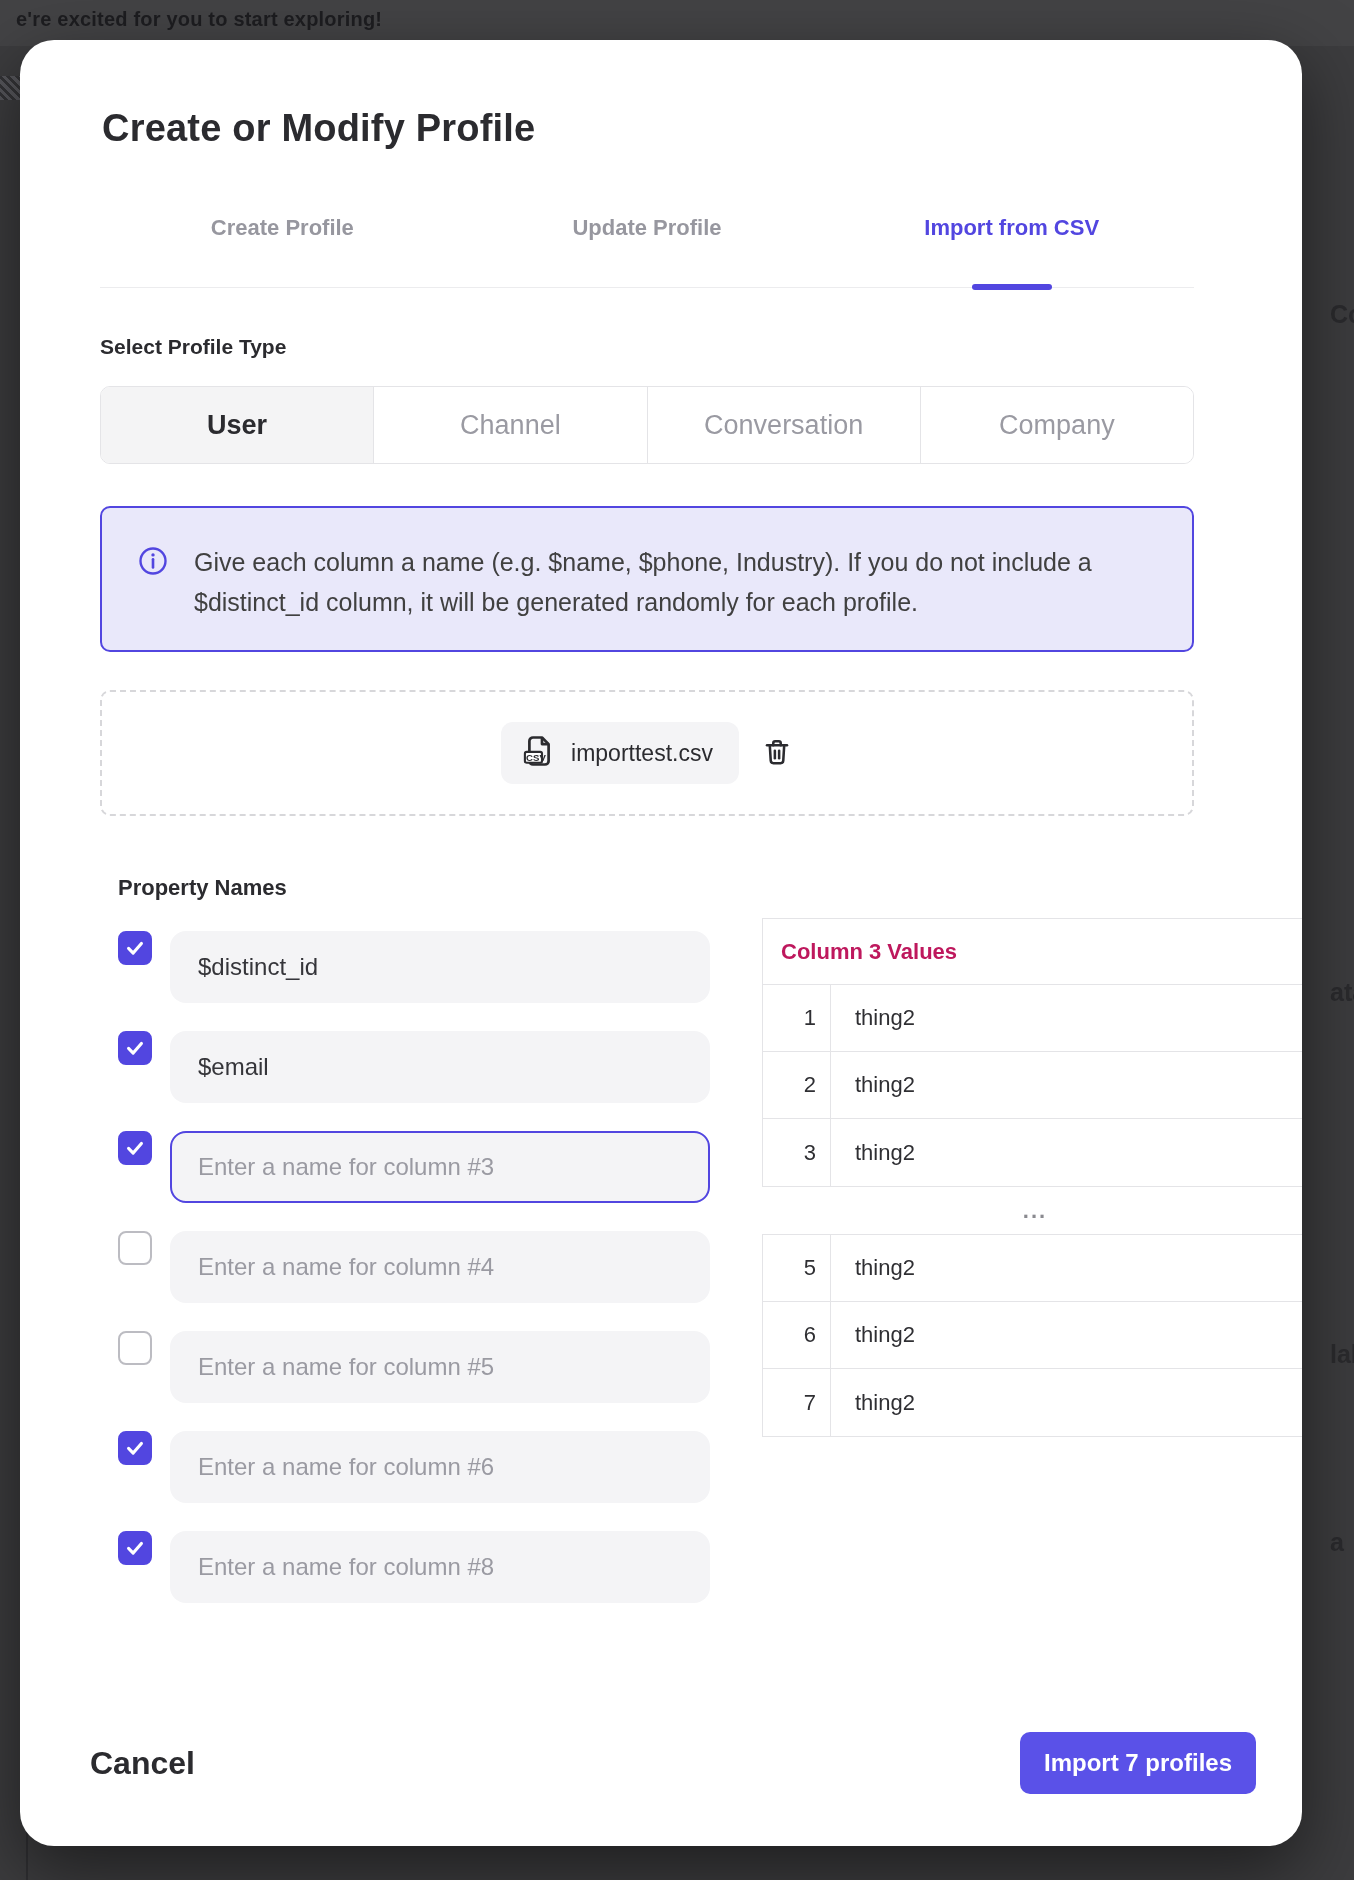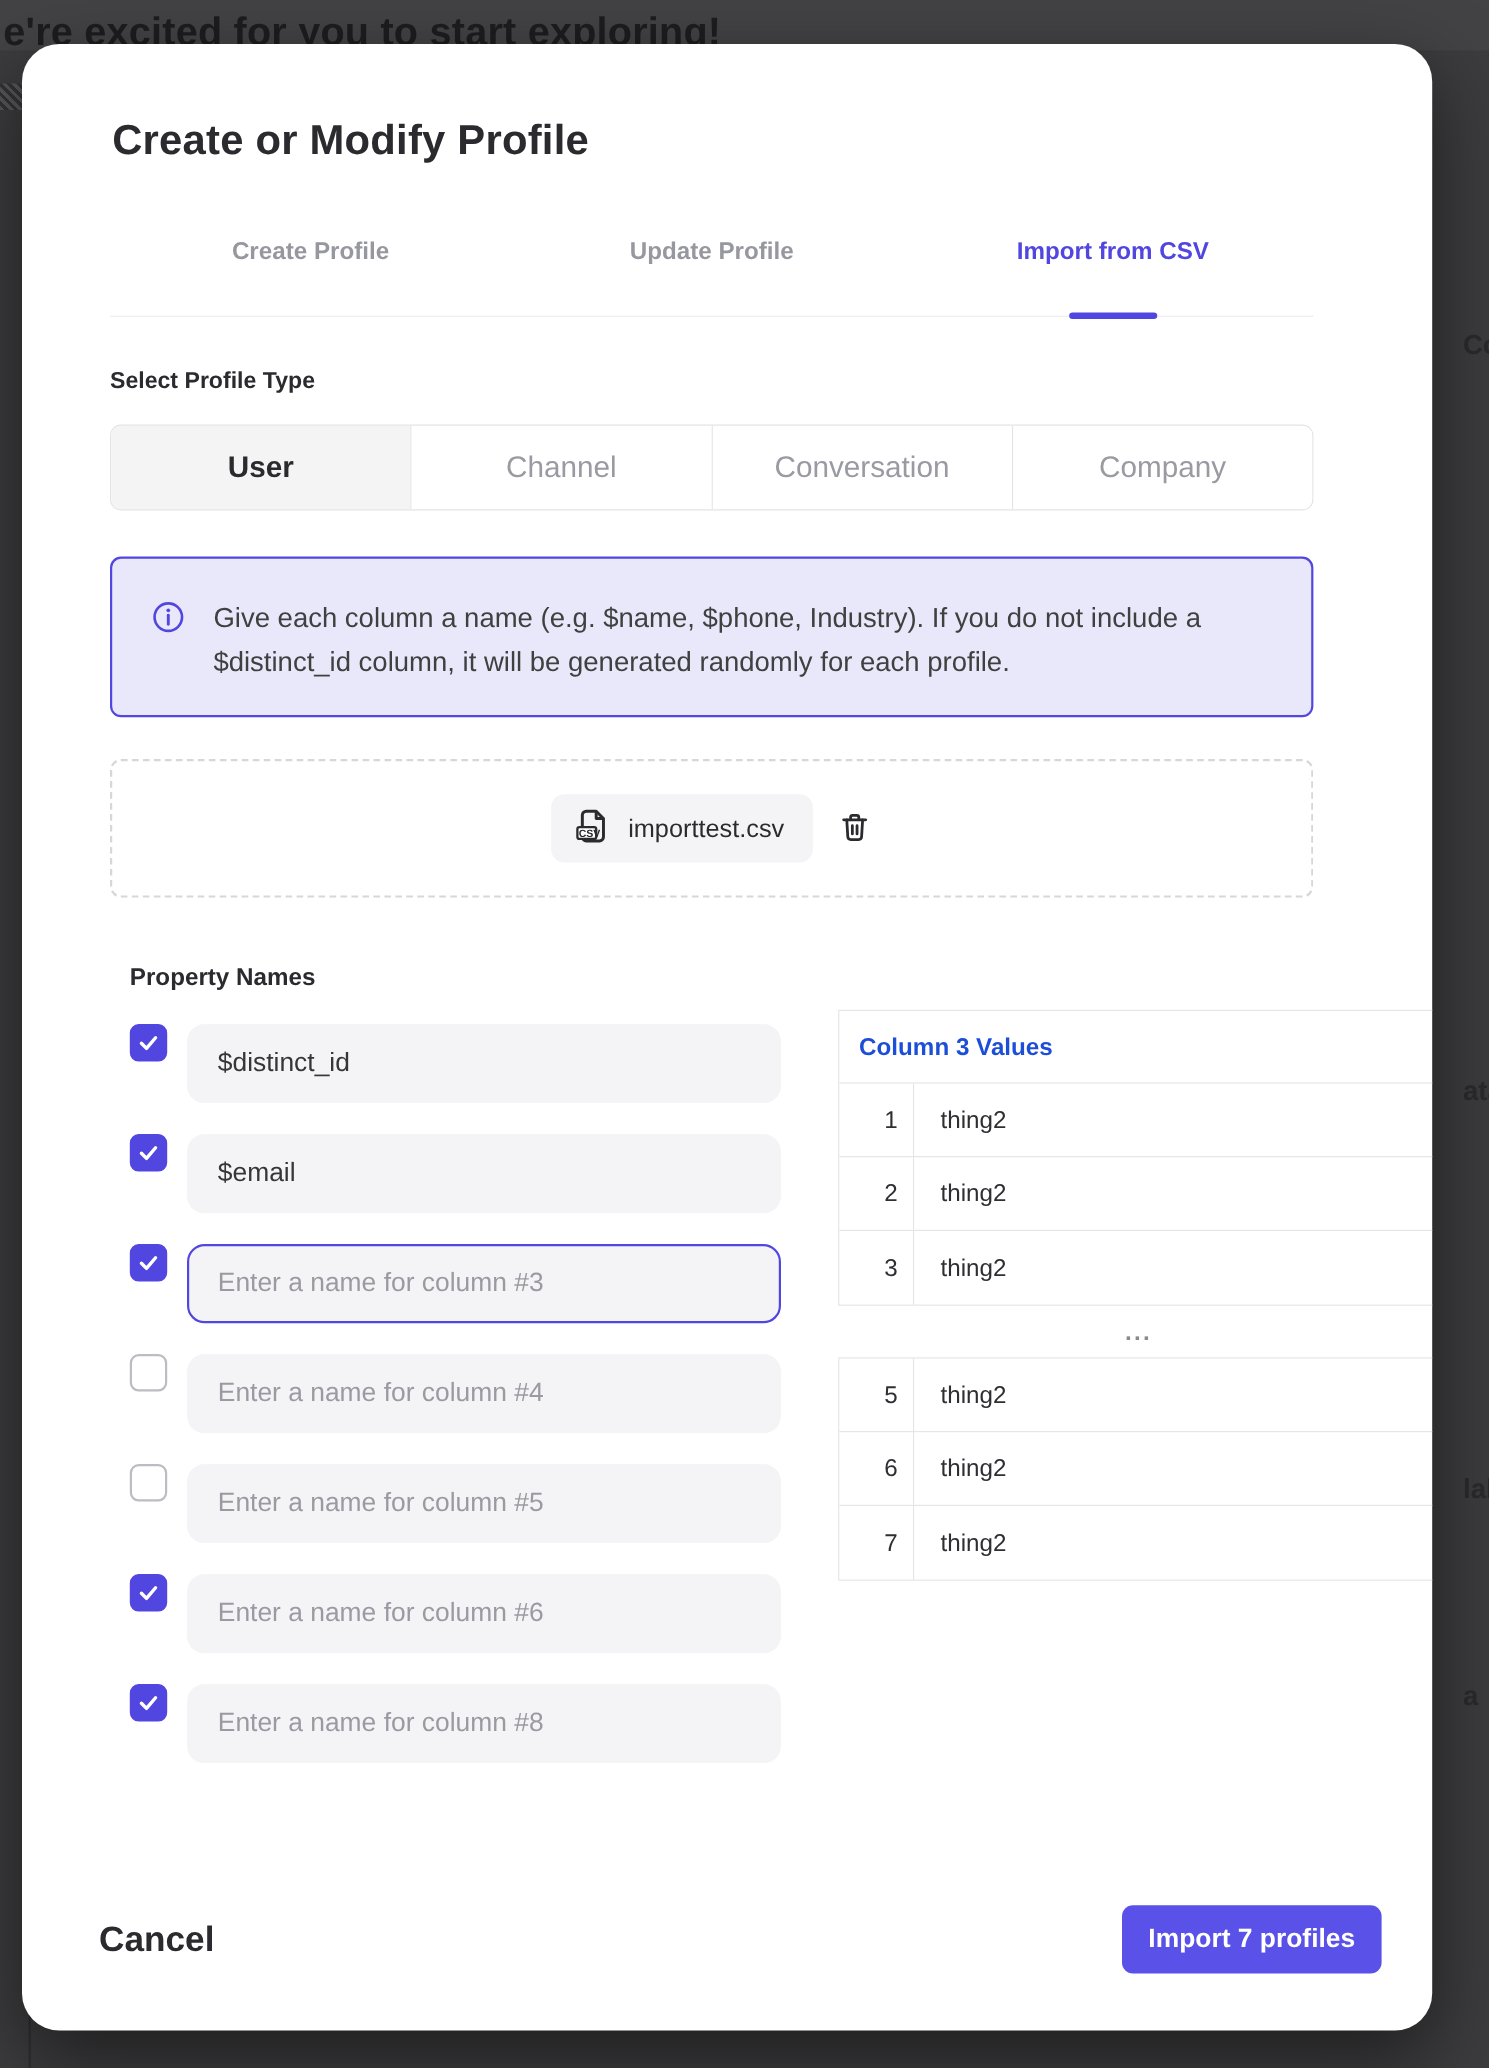--- a/index.html
+++ b/index.html
@@ -5,21 +5,21 @@
   html,body{margin:0;padding:0;}
   body{
     width:1354px;height:1880px;position:relative;overflow:hidden;
     background:var(--backdrop,#3c3c3e);
     font-family:"Liberation Sans",sans-serif;
     -webkit-font-smoothing:antialiased;
   }
   
   .backdrop-band{position:absolute;left:0;top:0;width:100%;height:46px;background:#434345;}
   .backdrop-headline{
-    position:absolute;left:3px;top:8px;font-size:36px;font-weight:700;color:#1d1d20;letter-spacing:.2px;
+    position:absolute;left:16px;top:8px;font-size:20px;font-weight:700;color:#1d1d20;letter-spacing:.2px;
   }
   .edge-hatch{
     position:absolute;left:0;top:76px;width:28px;height:24px;
     background:repeating-linear-gradient(45deg,#55555a 0 3px,#333336 3px 6px);
   }
   .edge-vline{position:absolute;left:26px;top:98px;width:2px;height:1782px;background:#2f2f32;}
   .frag{position:absolute;left:1330px;font-size:25px;font-weight:700;color:#2a2a2d;}
   .frag.f0{top:300px;}.frag.f1{top:978px;}.frag.f2{top:1340px;}.frag.f3{top:1528px;}
 
   
@@ -93,21 +93,21 @@
   .pill input{
     width:100%;height:100%;background:transparent;border:none;outline:none;padding:0 26px;
     font-family:"Liberation Sans",sans-serif;font-size:24px;color:#35353a;
   }
   .pill input::placeholder{color:#9a9aa2;opacity:1;}
 
   .preview-col{margin-left:46px;width:546px;flex:0 0 auto;margin-top:-13px;}
   .tbl{border:1px solid var(--border,#e4e4e7);}
   .tbl-header{
     height:66px;box-sizing:border-box;display:flex;align-items:center;padding-left:18px;
-    border-bottom:1px solid var(--border,#e4e4e7);font-size:22px;font-weight:700;color:#1d4ed8;
+    border-bottom:1px solid var(--border,#e4e4e7);font-size:22px;font-weight:700;color:#be185d;
   }
   .trow{display:flex;height:67px;box-sizing:border-box;border-bottom:1px solid var(--border,#e4e4e7);}
   .trow:last-child{border-bottom:none;}
   .tnum{
     width:68px;flex:0 0 auto;box-sizing:border-box;display:flex;align-items:center;justify-content:flex-end;
     padding-right:14px;border-right:1px solid var(--border,#e4e4e7);font-size:22px;color:#2f2f33;
   }
   .tval{display:flex;align-items:center;padding-left:24px;font-size:22px;color:#2f2f33;}
   .tbl-ellipsis{height:47px;display:flex;align-items:center;justify-content:center;
     color:#8a8a90;font-size:22px;font-weight:700;letter-spacing:2px;}

